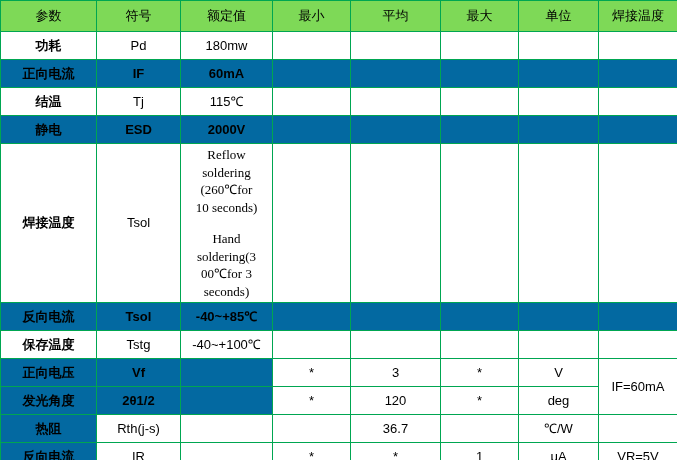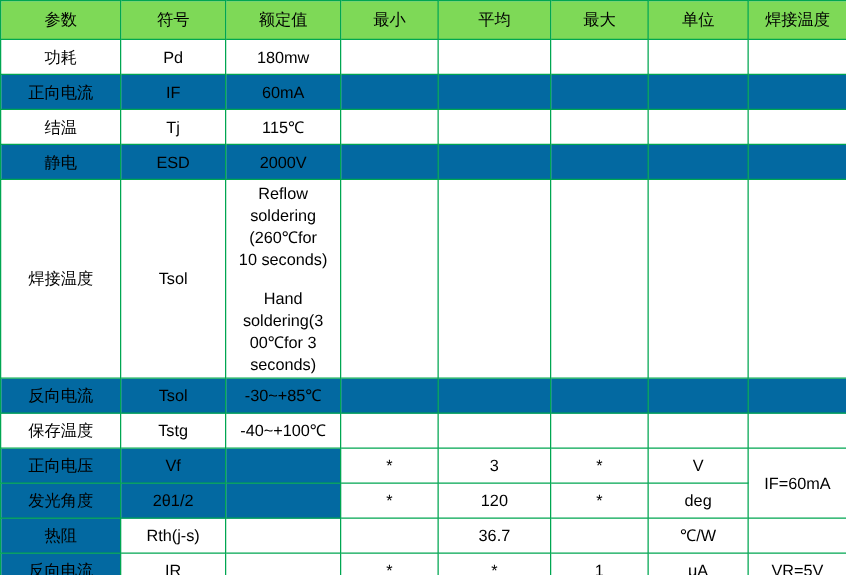--- a/index.html
+++ b/index.html
@@ -36,31 +36,32 @@
   }
   .cell-green {
     background: #0369a1;
   }
   .cell-white {
     background: #ffffff;
   }
   .col-param {
     text-align: left;
     padding-left: 6px;
-    font-weight: normal;
+    font-weight: bold;
     margin-top: 16px;
   }
   .bold {
-    font-weight: normal;
+    font-weight: bold;
   }
   .tall-cell {
     height: 140px;
   }
   .solder-block {
     padding: 4px 6px;
+    font-family: Liberation Serif, serif;
   }
   .solder-block .line {
     display: block;
   }
   .solder-gap {
     height: 14px;
   }
   .row-h {
     height: 28px;
   }
@@ -154,21 +155,21 @@
       <td class="cell-white"></td>
       <td class="cell-white"></td>
       <td class="cell-white"></td>
       <td class="cell-white"></td>
       <td class="cell-white"></td>
     </tr>
 
     <tr class="row-h">
       <td class="cell-green col-param">反向电流</td>
       <td class="cell-green bold">Tsol</td>
-      <td class="cell-green bold">-30~+85℃</td>
+      <td class="cell-green bold">-40~+85℃</td>
       <td class="cell-green"></td>
       <td class="cell-green"></td>
       <td class="cell-green"></td>
       <td class="cell-green"></td>
       <td class="cell-green"></td>
     </tr>
 
     <tr class="row-h">
       <td class="cell-white col-param">保存温度</td>
       <td class="cell-white">Tstg</td>

